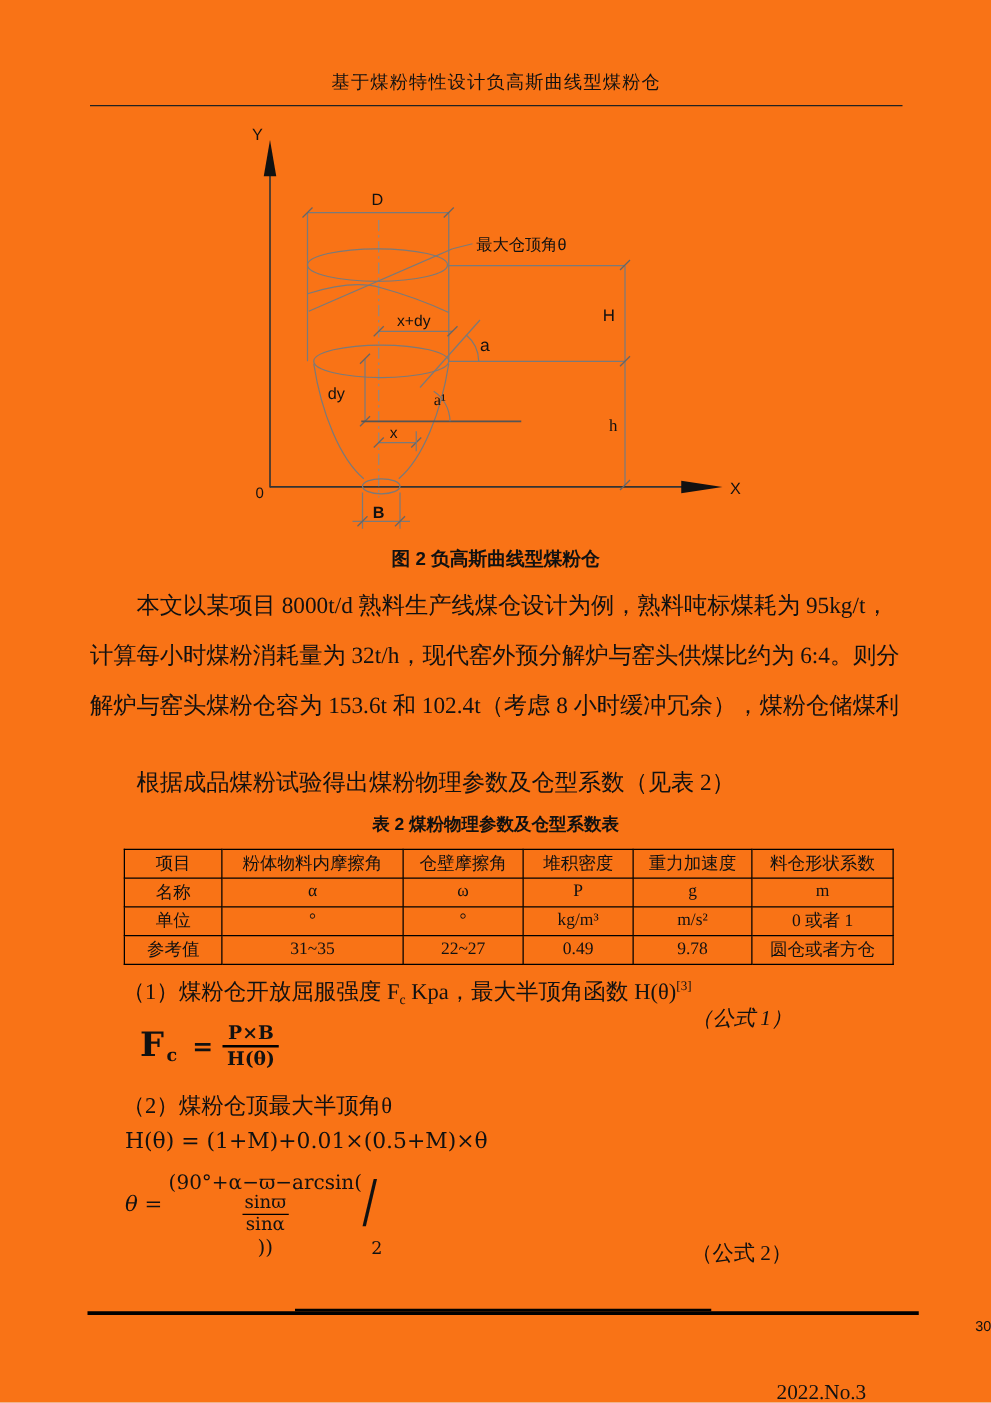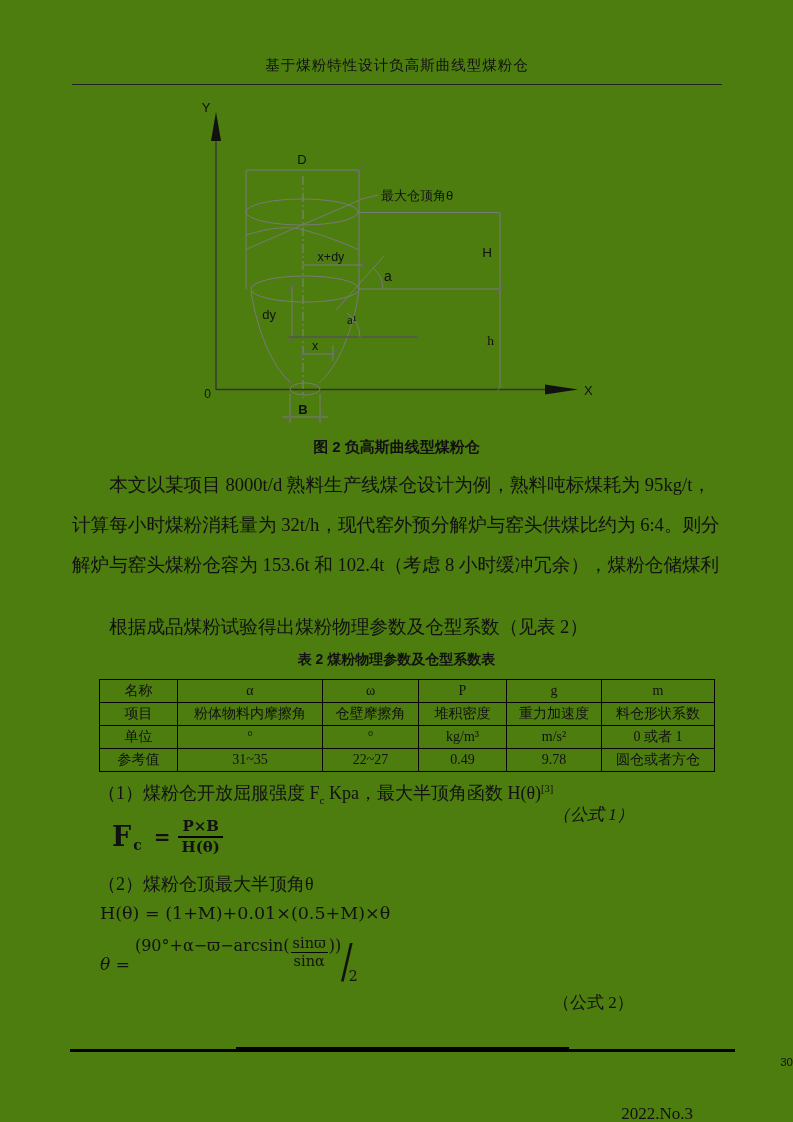--- a/index.html
+++ b/index.html
@@ -1,20 +1,20 @@
 <!DOCTYPE html>
 <html><head>
 <meta charset="utf-8">
 <style>
   html,body{margin:0;padding:0;background:#e8e8e8;}
   .page{
     position:relative;
     width:793px;height:1122px;
     margin:0 auto;
-    background:#4d7c0f;
+    background:#f97316;
     font-family:"Liberation Serif", serif;
     color:#111;
     overflow:hidden;
   }
   
   .header{
     position:absolute;left:72px;right:71px;top:56px;
     text-align:center;font-size:14.5px;letter-spacing:1px;
     padding-bottom:9px;border-bottom:1.5px solid #222;
   }
@@ -62,21 +62,21 @@
   .frac{display:inline-flex;flex-direction:column;align-items:center;line-height:1.1;justify-content:flex-end;}
   .frac .num{font-size:15px;padding:0 4px 1px 4px;border-bottom:2px solid #000;}
   .frac .den{font-size:15px;padding-top:1px;}
   .formulaH{position:absolute;left:100px;top:903px;font-size:17.5px;font-family:"DejaVu Serif", serif;white-space:nowrap;}
   .formula2{
     position:absolute;left:100px;top:936px;
     display:flex;align-items:flex-start;
     font-family:"DejaVu Serif", serif;font-size:16px;
   }
   .formula2 .lhs{font-style:italic;font-size:17px;margin-top:18px;margin-right:5px;}
-  .formula2 .numexp{display:flex;align-items:flex-start;white-space:nowrap;}
+  .formula2 .numexp{display:flex;align-items:center;white-space:nowrap;flex-direction:column;}
   .formula2 .ifrac{display:inline-flex;flex-direction:column;align-items:center;line-height:1.05;margin:0 1px;}
   .formula2 .ifrac .num{font-size:14.5px;border-bottom:1.2px solid #000;padding:0 2px 1px 2px;}
   .formula2 .ifrac .den{font-size:14.5px;padding-top:1px;}
   .formula2 .bigslash{font-size:46px;font-weight:400;line-height:1;margin:2px 0 0 -2px;transform:scaleX(0.75);}
   .formula2 .two{font-size:14px;align-self:flex-end;margin:0 0 0px -6px;}
   .ftag{position:absolute;left:553px;font-size:17px;white-space:nowrap;}
   .ftag1{top:803px;font-style:italic;}
   .ftag2{top:991px;}
   
   .footer-line{position:absolute;left:70px;right:58px;top:1049px;border-top:3.5px solid #000;}
@@ -187,34 +187,34 @@
     <div class="pline">　　本文以某项目 8000t/d 熟料生产线煤仓设计为例，熟料吨标煤耗为 95kg/t，</div>
     <div class="pline">计算每小时煤粉消耗量为 32t/h，现代窑外预分解炉与窑头供煤比约为 6:4。则分</div>
     <div class="pline">解炉与窑头煤粉仓容为 153.6t 和 102.4t（考虑 8 小时缓冲冗余），煤粉仓储煤利</div>
   </div>
   <div class="para2">　　根据成品煤粉试验得出煤粉物理参数及仓型系数（见表 2）</div>
 
   <div class="tbl-title">表 2 煤粉物理参数及仓型系数表</div>
   <table class="params">
     <tbody>
       <tr>
+        <td>项目</td>
+        <td>粉体物料内摩擦角</td>
+        <td>仓壁摩擦角</td>
+        <td>堆积密度</td>
+        <td>重力加速度</td>
+        <td>料仓形状系数</td>
+      </tr>
+      <tr>
         <td class="cw0">名称</td>
         <td class="cw1">α</td>
         <td class="cw2">ω</td>
         <td class="cw3">P</td>
         <td class="cw4">g</td>
         <td class="cw5">m</td>
-      </tr>
-      <tr>
-        <td>项目</td>
-        <td>粉体物料内摩擦角</td>
-        <td>仓壁摩擦角</td>
-        <td>堆积密度</td>
-        <td>重力加速度</td>
-        <td>料仓形状系数</td>
       </tr>
       <tr>
         <td>单位</td>
         <td>°</td>
         <td>°</td>
         <td>kg/m³</td>
         <td>m/s²</td>
         <td>0 或者 1</td>
       </tr>
       <tr>

